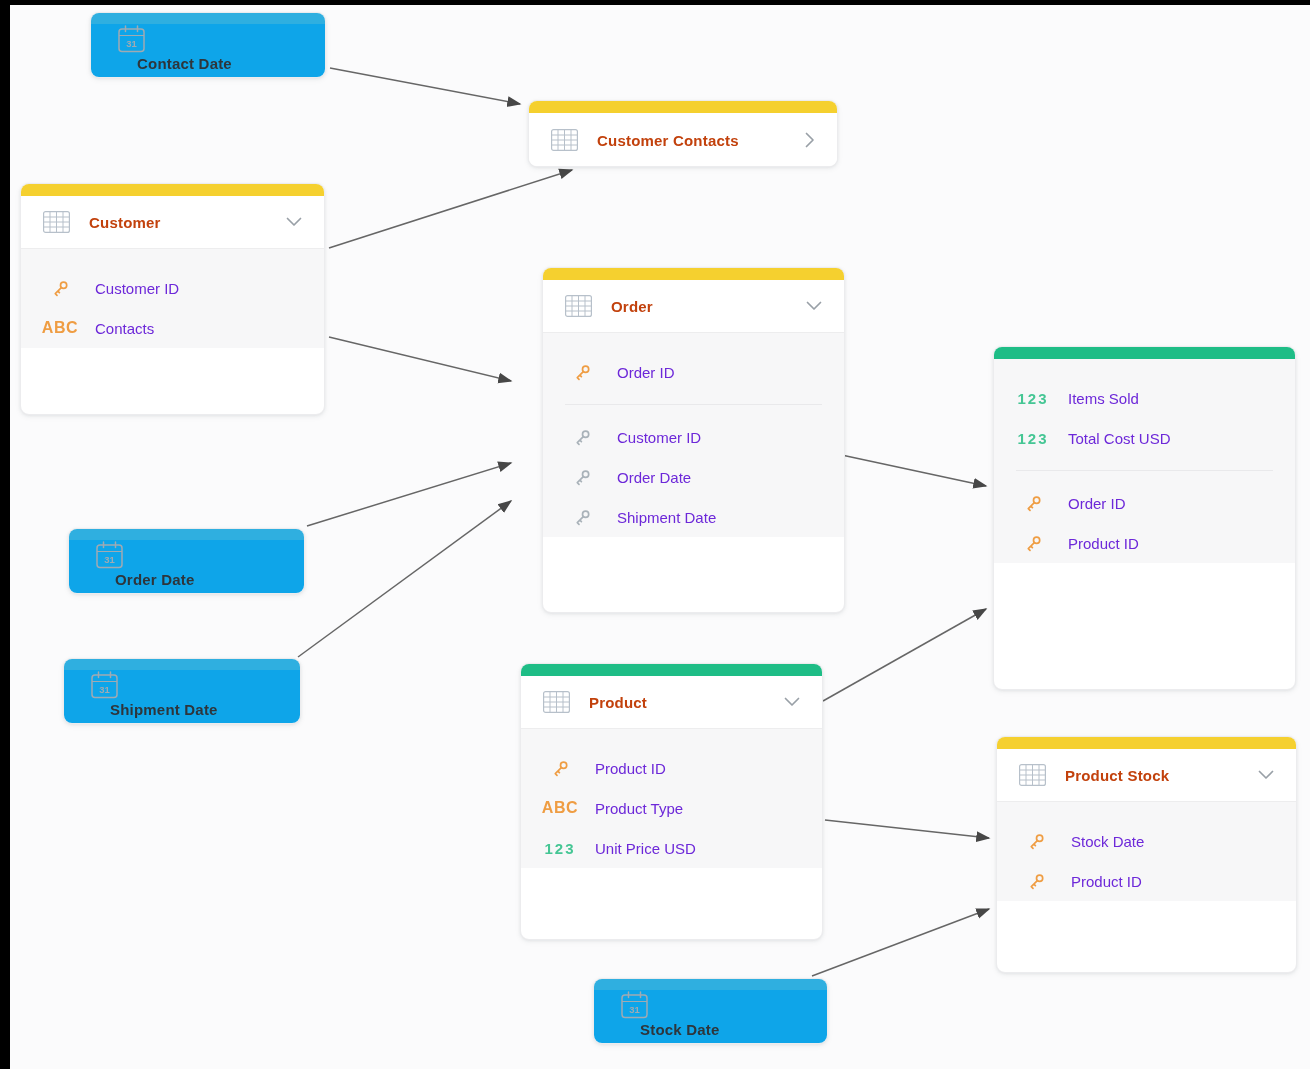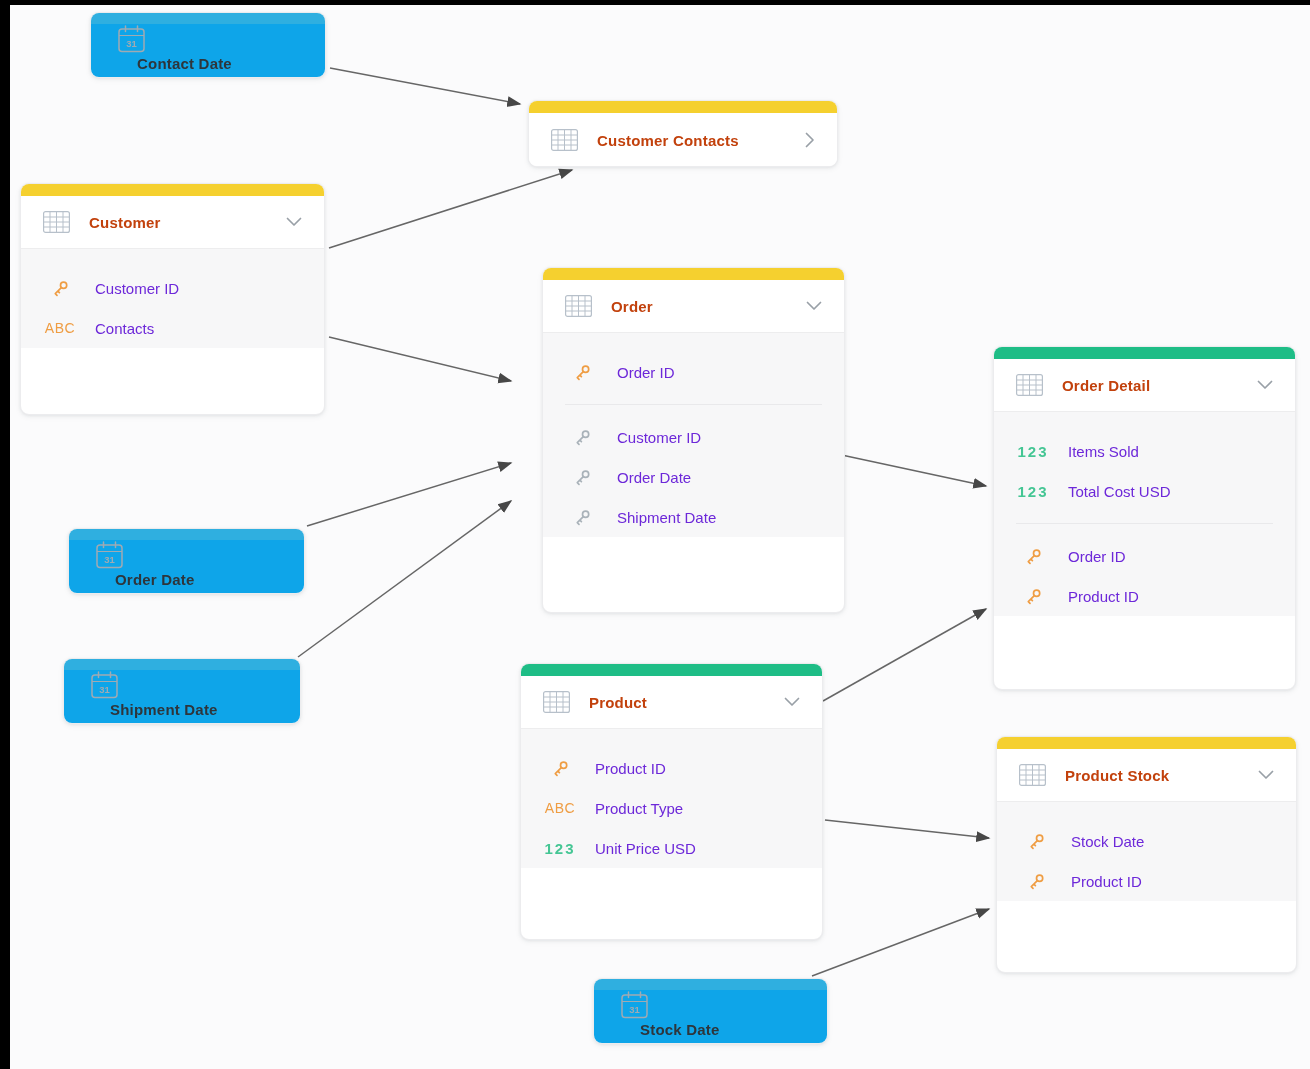--- a/index.html
+++ b/index.html
@@ -26,21 +26,21 @@
   .card.collapsed .card-header{height:54px;border-bottom:none;}
   .card-title{
     font-size:15px;font-weight:700;color:#c2410c;letter-spacing:.2px;margin-left:19px;
     white-space:nowrap;
   }
   .header-spacer{flex:1;}
   .card-body{background:#f7f7f8;padding-top:19px;min-height:30px;}
   .field-row{height:40px;display:flex;align-items:center;padding-left:24px;}
   .field-label{font-size:15px;color:#6d28d9;margin-left:20px;white-space:nowrap;}
   .icon-cell{width:30px;display:flex;align-items:center;justify-content:center;flex:0 0 30px;}
-  .abc-glyph{font-size:14px;font-weight:400;color:#ef9d43;letter-spacing:.6px;}
+  .abc-glyph{font-size:16px;font-weight:700;color:#ef9d43;letter-spacing:.6px;}
   .num-glyph{font-size:15px;font-weight:700;color:#45c694;letter-spacing:2px;}
   .section-divider{height:1px;background:#e9e9eb;margin:12px 22px;}
   .date-body{height:55px;display:flex;padding-left:25px;background:#0ea5e9;flex-direction:column;}
   .date-label{font-size:15px;font-weight:700;color:#2e353b;margin-left:21px;letter-spacing:.2px;white-space:nowrap;}
   .chev{display:flex;align-items:center;}
 </style>
 </head>
 <body>
 
 <div id="canvas"></div>
@@ -192,38 +192,20 @@
       <circle cx="12.6" cy="6.2" r="3.1" fill="none" stroke="#a9b2b9" stroke-width="1.7"></circle>
       <path d="M10.3 8.6 L4.3 14.6 M4.3 14.6 l1.7 1.7 M6.8 12.1 l1.6 1.6" fill="none" stroke="#a9b2b9" stroke-width="1.7" stroke-linecap="round" stroke-linejoin="round"></path>
     </svg>
           </span>
             <span class="field-label">Shipment Date</span>
           </div>
       </div>
     </div>
     <div class="card table" style="left: 993px; top: 346px; width: 303px; height: 344px;">
       <div class="accent-bar" style="background:#1ebd86"></div>
-      <div class="card-header">
-        <svg width="27" height="22" viewBox="0 0 27 22">
-      <rect x="0.6" y="0.6" width="25.8" height="20.8" rx="2" fill="none" stroke="#b7c0ca" stroke-width="1.2"></rect>
-      <line x1="7" y1="0.6" x2="7" y2="21.4" stroke="#b7c0ca" stroke-width="1"></line>
-      <line x1="13.5" y1="0.6" x2="13.5" y2="21.4" stroke="#b7c0ca" stroke-width="1"></line>
-      <line x1="20" y1="0.6" x2="20" y2="21.4" stroke="#b7c0ca" stroke-width="1"></line>
-      <line x1="0.6" y1="6" x2="26.4" y2="6" stroke="#b7c0ca" stroke-width="1"></line>
-      <line x1="0.6" y1="11" x2="26.4" y2="11" stroke="#b7c0ca" stroke-width="1"></line>
-      <line x1="0.6" y1="16" x2="26.4" y2="16" stroke="#b7c0ca" stroke-width="1"></line>
-    </svg>
-        <span class="card-title">Order Detail</span>
-        <span class="header-spacer"></span>
-        <span class="chev">
-          <svg width="16" height="10" viewBox="0 0 16 10">
-      <polyline points="1.5,1.5 8,8 14.5,1.5" fill="none" stroke="#99a0a7" stroke-width="1.7" stroke-linecap="round" stroke-linejoin="round"></polyline>
-    </svg>
-        </span>
-      </div>
       <div class="card-body">
         <div class="field-row">
             <span class="icon-cell">
             <span class="num-glyph">123</span>
           </span>
             <span class="field-label">Items Sold</span>
           </div>
         <div class="field-row">
             <span class="icon-cell">
             <span class="num-glyph">123</span>

